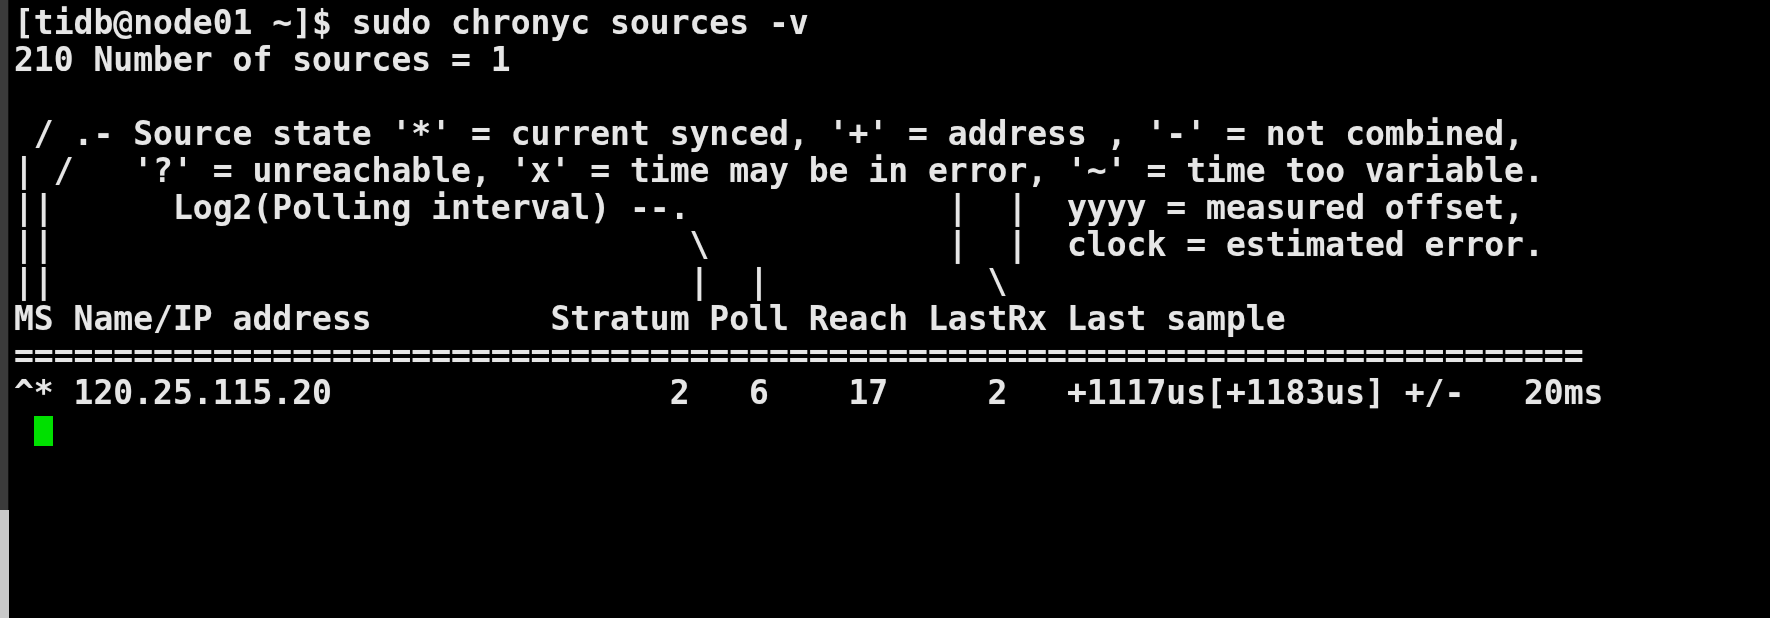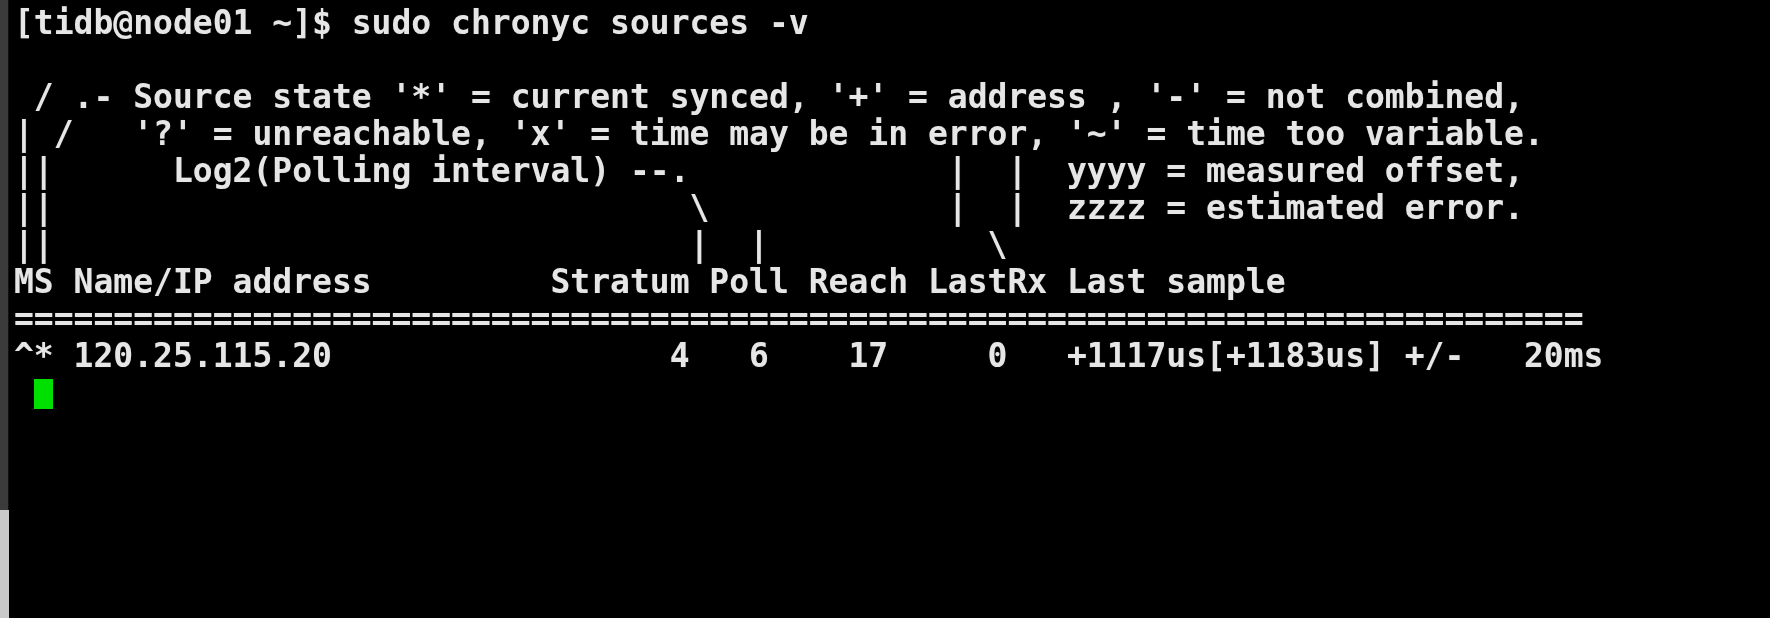--- a/index.html
+++ b/index.html
@@ -79,38 +79,39 @@
 <div id="terminal">
 
   <div id="left-gutter">
     <div id="gutter-thumb"></div>
   </div>
 
   <div id="screen">
 
     <div class="line prompt-line">[tidb@node01 ~]$ sudo chronyc sources -v</div>
 
+    <div class="line">210 Number of sources = 1</div>
 
     <div class="line blank"></div>
 
 
     <div class="line"> / .- Source state '*' = current synced, '+' = address , '-' = not combined,</div>
 
     <div class="line">| /   '?' = unreachable, 'x' = time may be in error, '~' = time too variable.</div>
 
 
 
     <div class="line">||      Log2(Polling interval) --.             |  |  yyyy = measured offset,</div>
 
-    <div class="line">||                                \            |  |  zzzz = estimated error.</div>
+    <div class="line">||                                \            |  |  clock = estimated error.</div>
 
     <div class="line">||                                |  |           \</div>
 
     <div class="line">MS Name/IP address         Stratum Poll Reach LastRx Last sample</div>
 
     <div class="line">===============================================================================</div>
 
-    <div class="line">^* 120.25.115.20                 4   6    17     0   +1117us[+1183us] +/-   20ms</div>
+    <div class="line">^* 120.25.115.20                 2   6    17     2   +1117us[+1183us] +/-   20ms</div>
 
     <div class="line prompt-line"><span> </span><span class="cursor"></span></div>
 
   </div>
 </div>
 
 </body></html>

